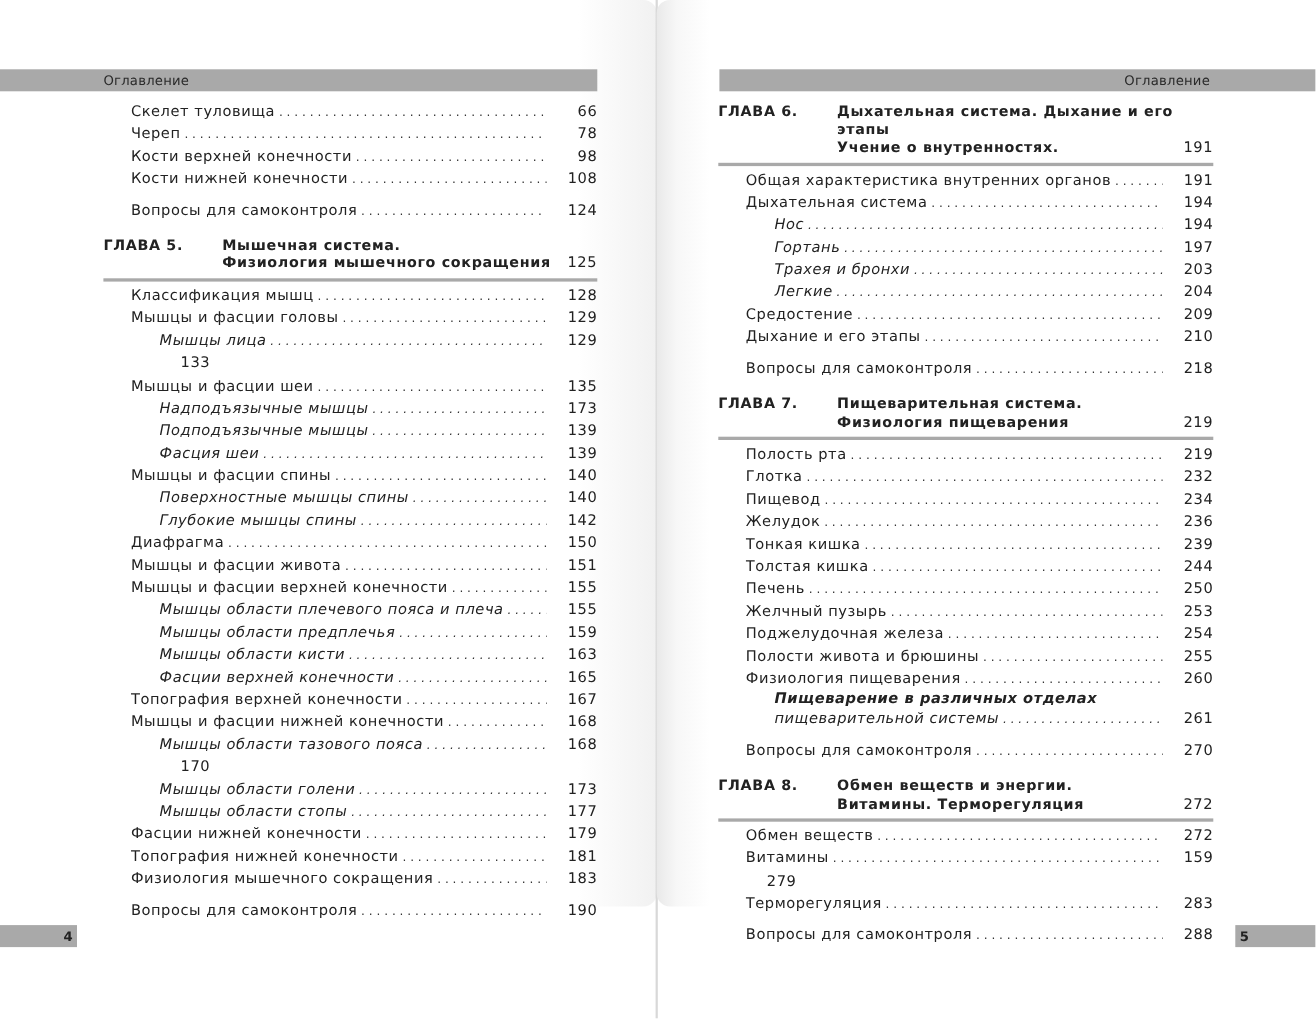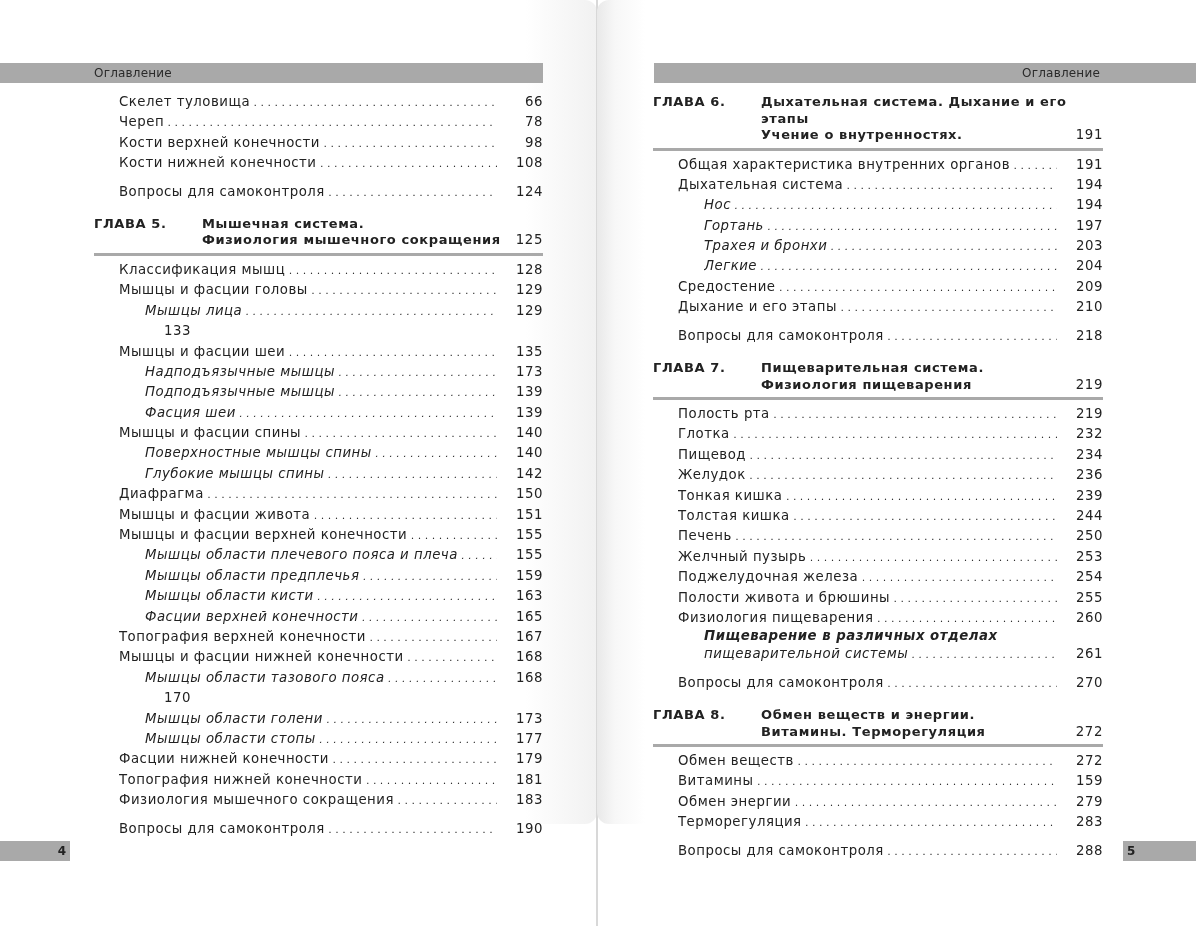--- a/index.html
+++ b/index.html
@@ -313,21 +313,20 @@
 
       <div class="row l1">
           <span class="t">Обмен веществ</span>
           <span class="p">272</span>
         </div>
       <div class="row l1">
           <span class="t">Витамины</span>
           <span class="p">159</span>
         </div>
       <div class="row l1">
-          <span class="t">Обмен энергии</span>
           <span class="p">279</span>
         </div>
       <div class="row l1">
           <span class="t">Терморегуляция</span>
           <span class="p">283</span>
         </div>
       <div class="row l1 gap">
           <span class="t">Вопросы для самоконтроля</span>
           <span class="p">288</span>
         </div>

